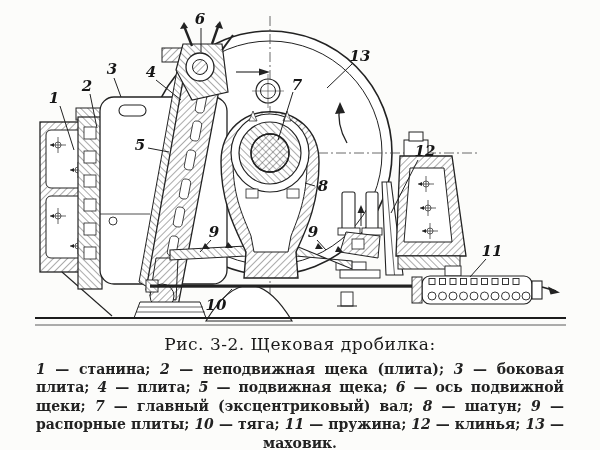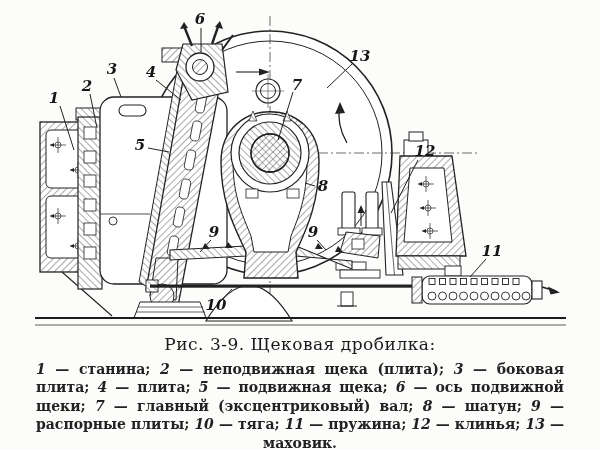--- a/index.html
+++ b/index.html
@@ -265,16 +265,16 @@
       <text class="call" x="313" y="237">9</text>
       <text class="call" x="216" y="310">10</text>
       <text class="call" x="492" y="256">11</text>
       <text class="call" x="425" y="156">12</text>
       <text class="call" x="360" y="61">13</text>
     </g>
   </svg>
   </div>
 
   <div class="caption">
-    <div class="cap-title">Рис. 3-9. Щековая дробилка:</div>
+    <div class="cap-title">Рис. 3-2. Щековая дробилка:</div>
     <div class="cap-parts" id="parts-list"><span><span class="pnum">1</span> — станина; </span> <span><span class="pnum">2</span> — неподвижная щека (плита); </span> <span><span class="pnum">3</span> — боковая плита; </span> <span><span class="pnum">4</span> — плита; </span> <span><span class="pnum">5</span> — подвижная щека; </span> <span><span class="pnum">6</span> — ось подвижной щеки; </span> <span><span class="pnum">7</span> — главный (эксцентриковый) вал; </span> <span><span class="pnum">8</span> — шатун; </span> <span><span class="pnum">9</span> — распорные плиты; </span> <span><span class="pnum">10</span> — тяга; </span> <span><span class="pnum">11</span> — пружина; </span> <span><span class="pnum">12</span> — клинья; </span> <span><span class="pnum">13</span> — маховик.</span></div>
   </div>
 </div>
 
 </body></html>

